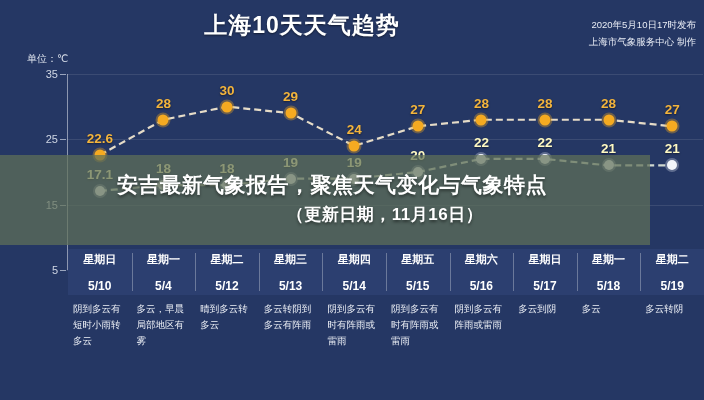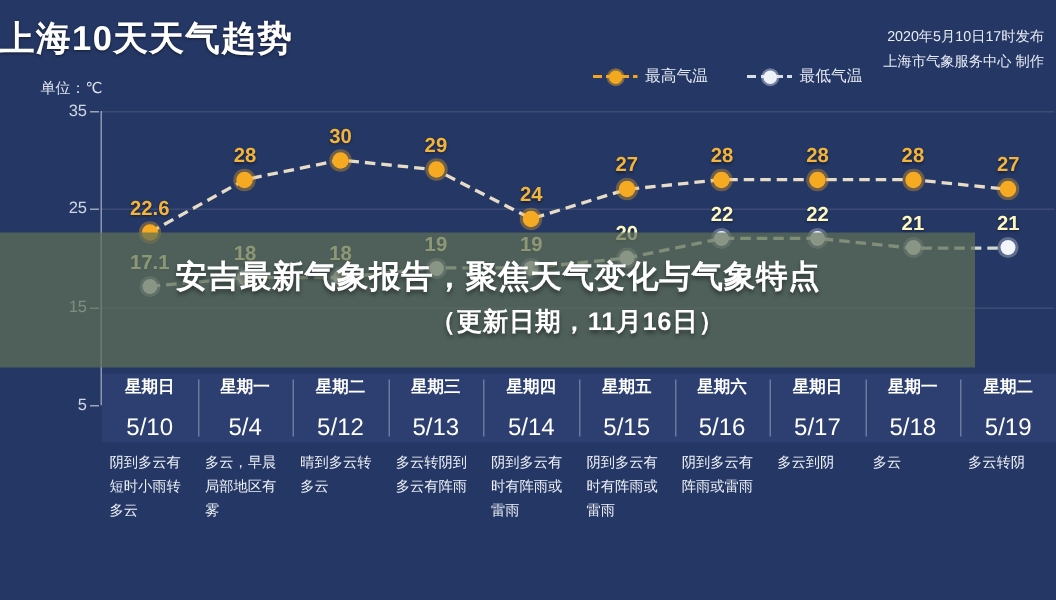--- a/index.html
+++ b/index.html
@@ -6,21 +6,21 @@
   body{
     width:704px;height:400px;
     background:#253764;
     font-family:"Liberation Sans","DejaVu Sans",sans-serif;
     overflow:hidden;position:relative;
   }
   #stage{position:absolute;inset:0;width:704px;height:400px;overflow:hidden;}
 
   
   .title{
-    position:absolute;left:0;top:10px;width:604px;text-align:left;
+    position:absolute;left:0;top:10px;width:604px;text-align:center;
     font-size:23px;font-weight:bold;color:#ffffff;letter-spacing:1px;
     text-shadow:0 1px 2px rgba(0,0,0,.5);
   }
   .publish{
     position:absolute;right:8px;top:16px;text-align:right;
     font-size:9.5px;color:#e8ecf5;line-height:17px;white-space:nowrap;
   }
 
   
   .legend{position:absolute;left:395px;top:44px;display:flex;align-items:center;gap:26px;}
@@ -73,50 +73,36 @@
   
   .table{position:absolute;left:68px;top:249px;width:636px;height:151px;z-index:15;}
   .thead{position:absolute;left:0;top:0;width:636px;height:46px;
          background:#2c3f70;display:flex;}
   .tbody{position:absolute;left:0;top:46px;width:636px;height:105px;display:flex;}
   .th{flex:1 1 0;display:flex;flex-direction:column;align-items:center;
       justify-content:center;gap:12px;position:relative;}
   .th+.th::before{content:"";position:absolute;left:0;top:4px;bottom:4px;
       width:1px;background:rgba(255,255,255,.30);}
   .th-day{font-size:11px;font-weight:bold;color:#ffffff;white-space:nowrap;}
-  .th-date{font-size:16px;font-weight:normal;color:#ffffff;white-space:nowrap;text-align:center;}
+  .th-date{font-size:12px;font-weight:bold;color:#ffffff;white-space:nowrap;text-align:center;}
   .td{flex:1 1 0;padding:6px 4px 0 5px;box-sizing:border-box;}
   .td-text{font-size:9.5px;color:#eef1f7;line-height:16px;word-break:break-all;}
 </style>
 </head>
 <body>
 
 <div id="stage">
 
   <div class="title">上海10天天气趋势</div>
 
   <div class="publish">
     <div>2020年5月10日17时发布</div>
     <div>上海市气象服务中心 制作</div>
   </div>
 
-  <div class="legend">
-    <div class="lg-item lg-hi">
-      <span class="lg-line lg-hi">
-        <span class="lg-dot"></span>
-      </span>
-      <span class="lg-text">最高气温</span>
-    </div>
-    <div class="lg-item lg-lo">
-      <span class="lg-line lg-lo">
-        <span class="lg-dot"></span>
-      </span>
-      <span class="lg-text">最低气温</span>
-    </div>
-  </div>
 
   <div class="unit">单位：℃</div>
 
   <div class="yaxis"></div>
   <div id="axis-layer">
       <div class="ytick" style="top: 74px;">35</div>
       <div class="ytickmark" style="top: 74px;"></div>
       <div class="gridline" style="top: 74px; width: 636px;"></div>
       <div class="ytick" style="top: 139.333px;">25</div>
       <div class="ytickmark" style="top: 139.333px;"></div>

